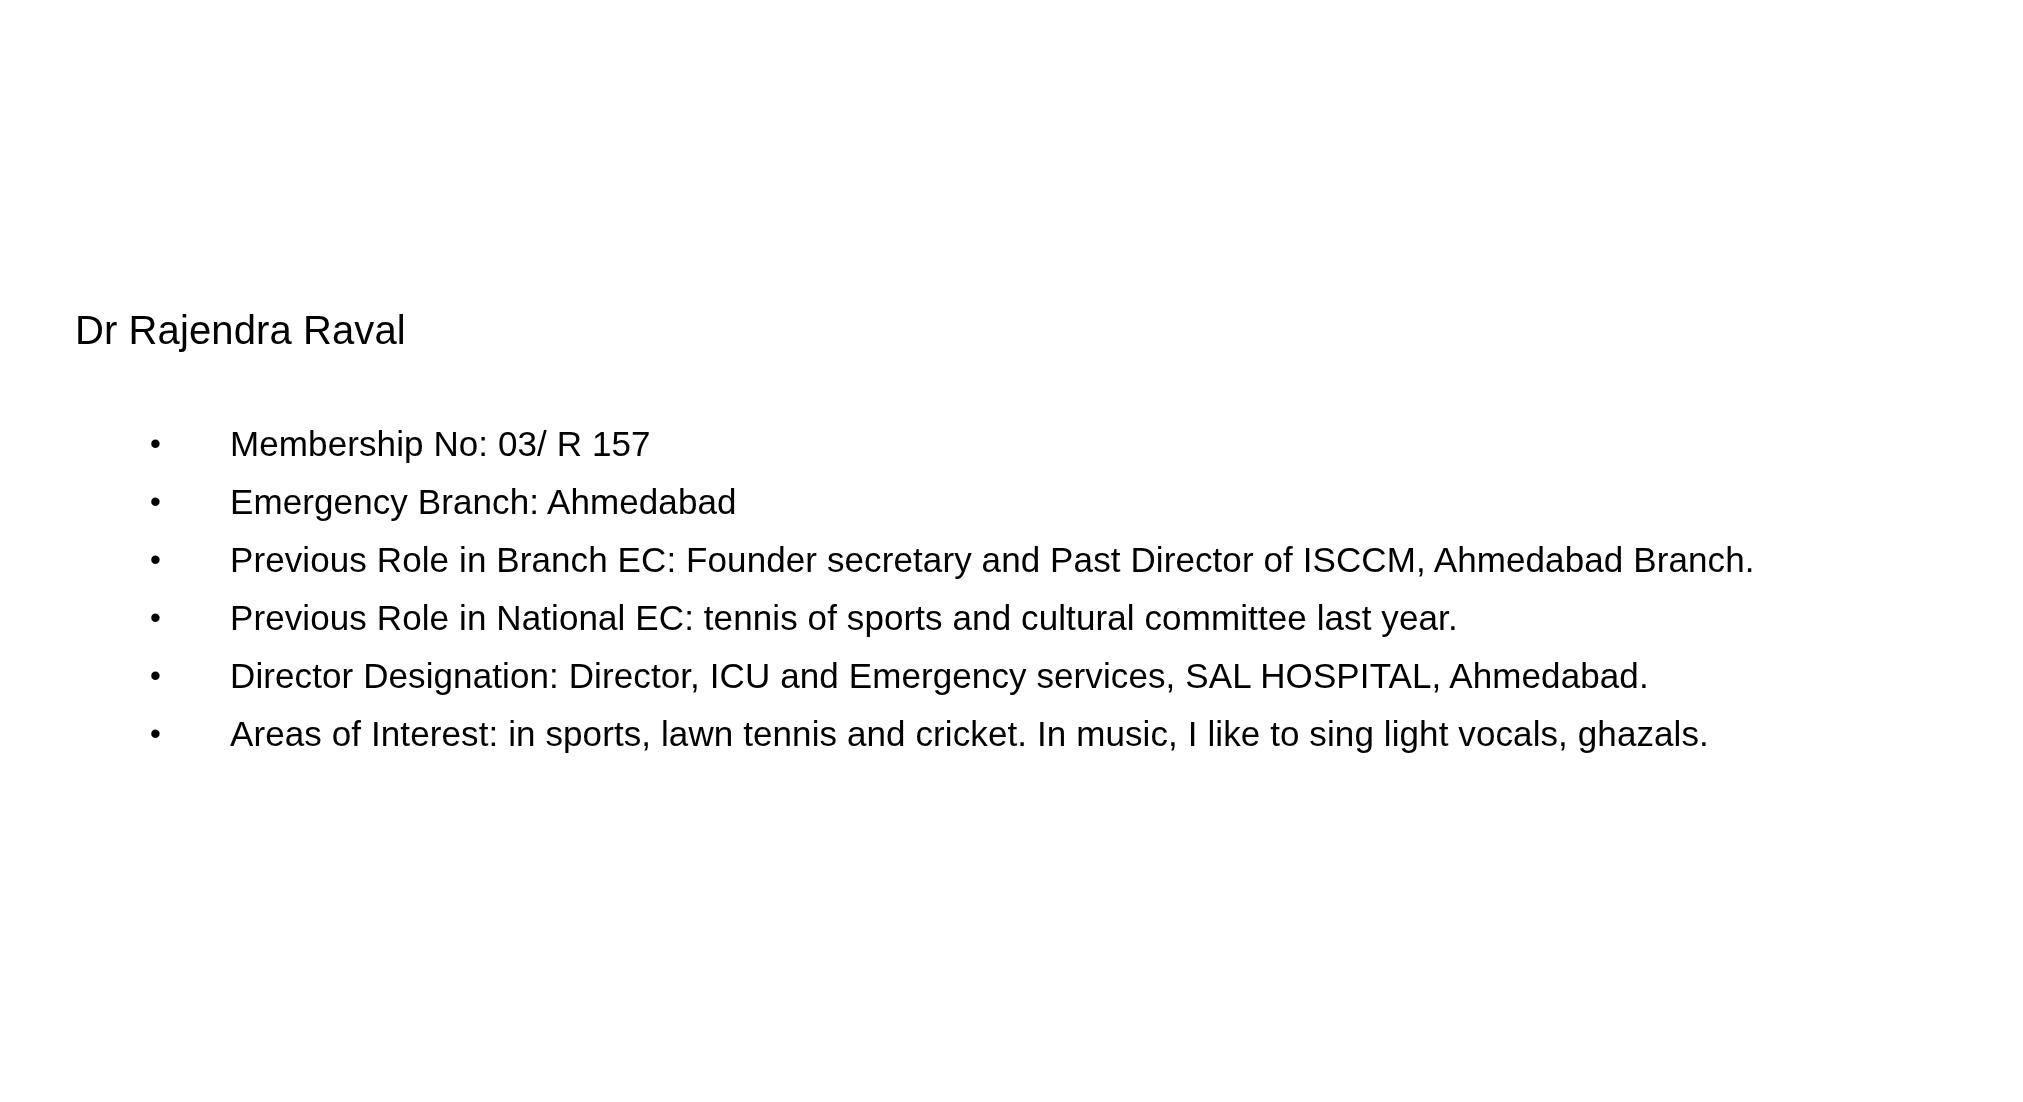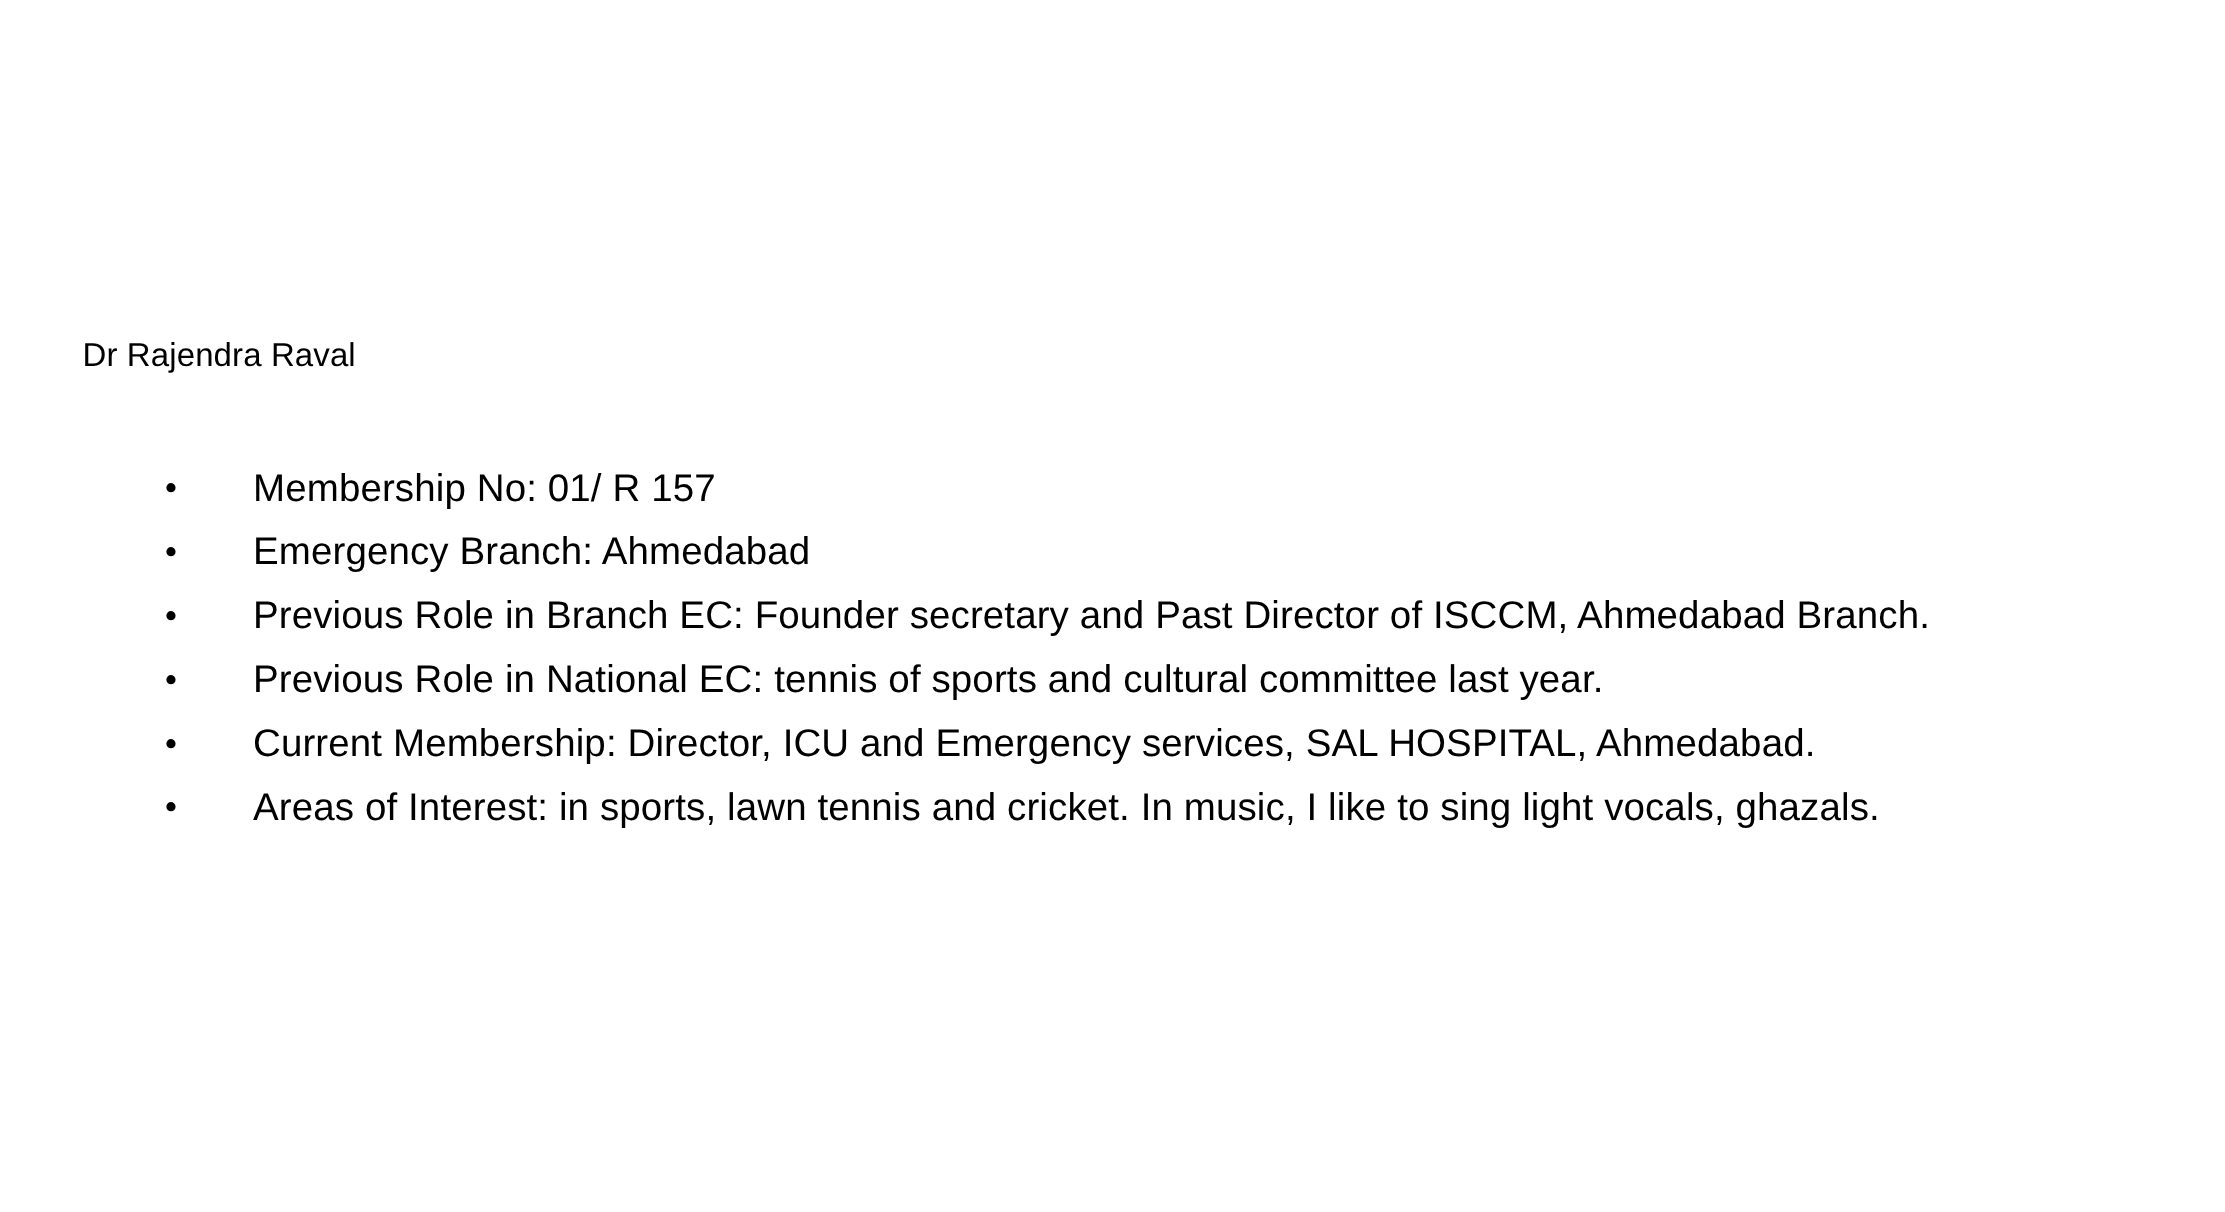--- a/index.html
+++ b/index.html
@@ -18,21 +18,21 @@
     position: relative;
     width: 2023px;
     height: 1102px;
     background: #ffffff;
     box-sizing: border-box;
   }
   .slide-title {
     position: absolute;
     left: 75px;
     top: 305px;
-    font-size: 30px;
+    font-size: 40px;
     line-height: 1.25;
     font-weight: 400;
     color: #000000;
     letter-spacing: 0.1px;
   }
   .bullet-list {
     position: absolute;
     left: 140px;
     top: 415px;
     width: 1800px;
@@ -65,37 +65,37 @@
 </head>
 <body>
 
 <div class="slide">
 
   <div class="slide-title">Dr Rajendra Raval</div>
 
   <ul class="bullet-list">
     <li class="bullet-item">
       <span class="dot">•</span>
-      <span class="bullet-text">Membership No: 01/ R 157</span>
+      <span class="bullet-text">Membership No: 03/ R 157</span>
     </li>
     <li class="bullet-item">
       <span class="dot">•</span>
       <span class="bullet-text">Emergency Branch: Ahmedabad</span>
     </li>
     <li class="bullet-item">
       <span class="dot">•</span>
       <span class="bullet-text">Previous Role in Branch EC: Founder secretary and Past Director of ISCCM, Ahmedabad Branch.</span>
     </li>
     <li class="bullet-item">
       <span class="dot">•</span>
       <span class="bullet-text">Previous Role in National EC: tennis of sports and cultural committee last year.</span>
     </li>
     <li class="bullet-item">
       <span class="dot">•</span>
-      <span class="bullet-text">Current Membership: Director, ICU and Emergency services, SAL HOSPITAL, Ahmedabad.</span>
+      <span class="bullet-text">Director Designation: Director, ICU and Emergency services, SAL HOSPITAL, Ahmedabad.</span>
     </li>
     <li class="bullet-item">
       <span class="dot">•</span>
       <span class="bullet-text">Areas of Interest: in sports, lawn tennis and cricket.  In music, I like to sing light vocals, ghazals.</span>
     </li>
   </ul>
 
 </div>
 
 </body></html>

